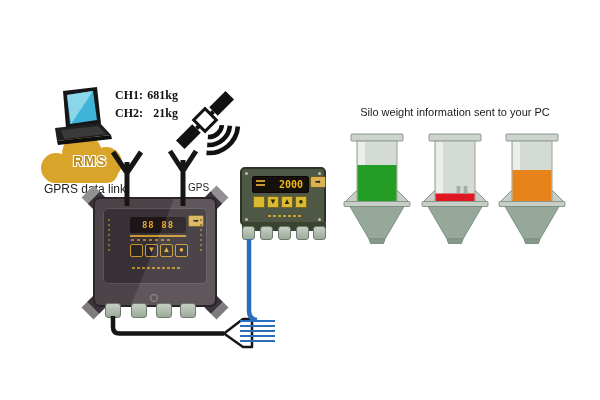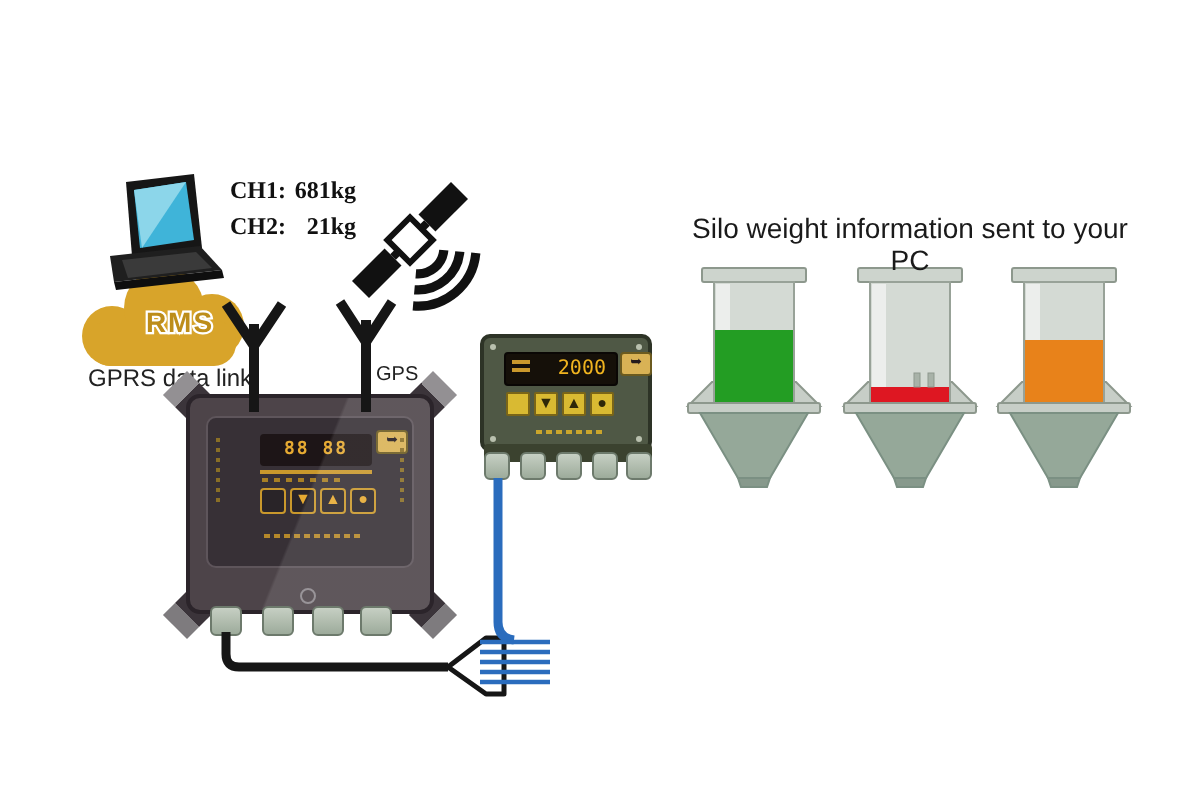--- a/index.html
+++ b/index.html
@@ -8,21 +8,21 @@
   .layer{position:absolute;left:0;top:0;width:600px;height:400px;pointer-events:none;}
 
   
   .ch-block{position:absolute;left:115px;top:87px;width:63px;color:#111;
             font-weight:bold;font-size:12px;line-height:17.5px;font-family:Liberation Serif, serif;}
   .ch-row{display:flex;justify-content:space-between;white-space:nowrap;}
   .lbl{position:absolute;color:#1a1a1a;font-size:11.5px;font-weight:bold;}
   .lbl.gprs{left:44px;top:182px;font-weight:normal;font-size:12px;color:#222;}
   .lbl.gps{left:188px;top:182px;font-weight:normal;font-size:10px;color:#222;}
   .silo-title{position:absolute;left:340px;top:106px;width:230px;text-align:center;
-              font-size:14px;color:#1a1a1a;}
+              font-size:11px;color:#1a1a1a;}
 
   
   .main-unit{position:absolute;left:84px;top:188px;width:142px;height:136px;}
   .flange{position:absolute;width:17px;height:17px;}
   .flange.tl{left:1px;top:1px;transform:rotate(-45deg);background:linear-gradient(to top,#3b343a 50%,#939093 50%);}
   .flange.tr{left:124px;top:1px;transform:rotate(45deg);background:linear-gradient(to top,#3b343a 50%,#939093 50%);}
   .flange.bl{left:1px;top:111px;transform:rotate(45deg);background:linear-gradient(to bottom,#3b343a 50%,#7e7b7e 50%);}
   .flange.br{left:124px;top:111px;transform:rotate(-45deg);background:linear-gradient(to bottom,#3b343a 50%,#7e7b7e 50%);}
   .main-box{position:absolute;left:9px;top:9px;width:124px;height:110px;box-sizing:border-box;
             background:#4d4449;border:2px solid #2b242a;border-radius:7px;}
@@ -51,21 +51,21 @@
   .screw{position:absolute;left:55px;top:95px;width:6px;height:6px;border:1px solid #8d888d;border-radius:50%;}
   .gland{position:absolute;box-sizing:border-box;background:linear-gradient(#c6cfc3,#9dab9b);
          border:1px solid #6d7a6c;border-radius:3px;}
 
   
   .green-unit{position:absolute;left:238px;top:165px;width:92px;height:80px;}
   .green-box{position:absolute;left:2px;top:2px;width:86px;height:59px;box-sizing:border-box;
              background:#4f5845;border:2px solid #2d3326;border-radius:5px;}
   .g-display{position:absolute;left:10px;top:7px;width:57px;height:17px;box-sizing:border-box;
              background:#151009;border:1px solid #0a0705;border-radius:2px;color:#f0b41f;
-             font-family:"DejaVu Sans Mono",monospace;font-weight:normal;font-size:10px;
+             font-family:"DejaVu Sans Mono",monospace;font-weight:bold;font-size:10px;
              line-height:15px;text-align:right;padding-right:5px;}
   .g-display .mini{position:absolute;left:3px;top:3px;width:9px;height:8px;
        background:repeating-linear-gradient(#c9982c 0 2px,transparent 2px 4px);}
   .green-box .logo-chip{left:68px;top:7px;}
   .green-box .btn-row{left:11px;top:27px;}
   .gbtn{width:12px;height:12px;box-sizing:border-box;background:#d9ba32;border:1px solid #7a6518;
         border-radius:1px;color:#2e2808;font-size:8px;line-height:10px;text-align:center;font-weight:bold;}
   .green-box .model-dash{left:26px;top:46px;width:34px;background:repeating-linear-gradient(90deg,#caa52c 0 3px,transparent 3px 5px);}
   .g-flange{position:absolute;left:4px;top:57px;width:84px;height:9px;background:#3b422f;border-radius:2px;}
   .gscrew{position:absolute;width:3px;height:3px;border-radius:50%;background:#b9c0ae;}

